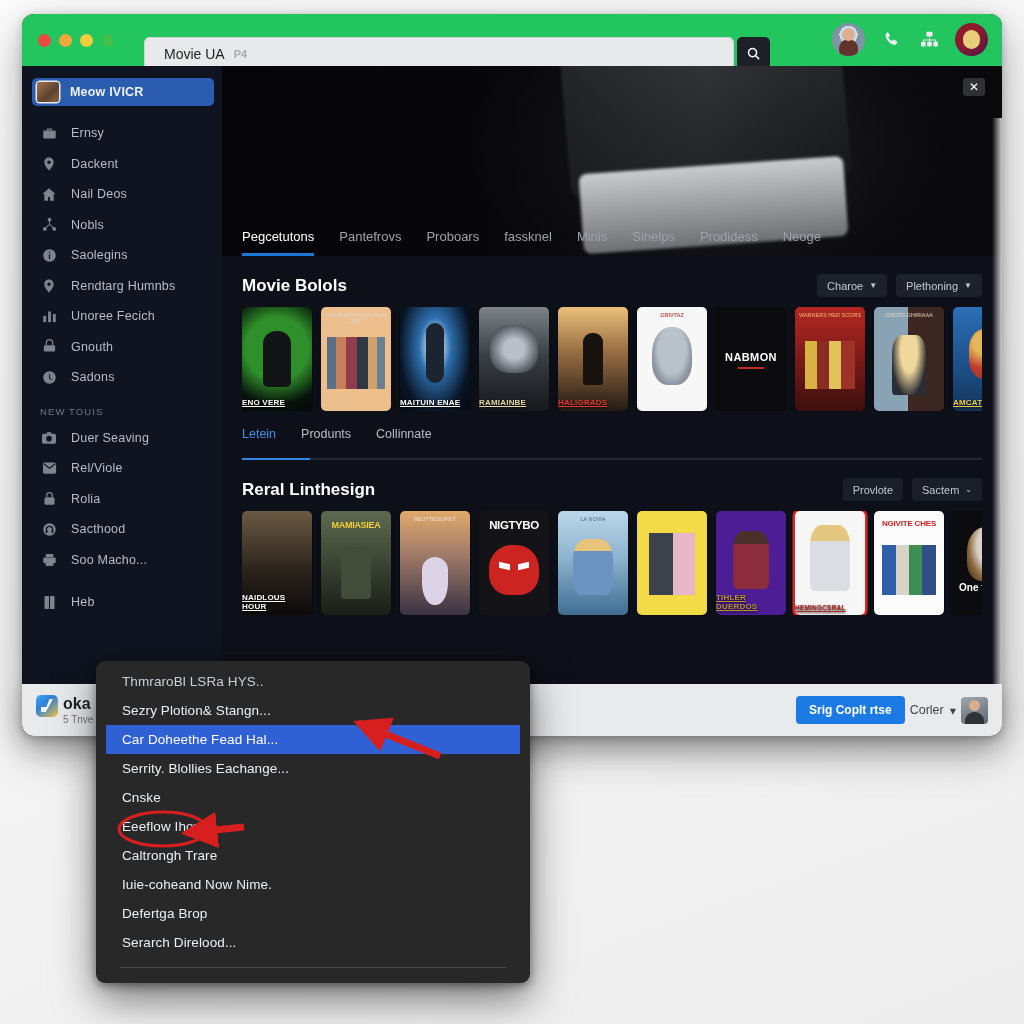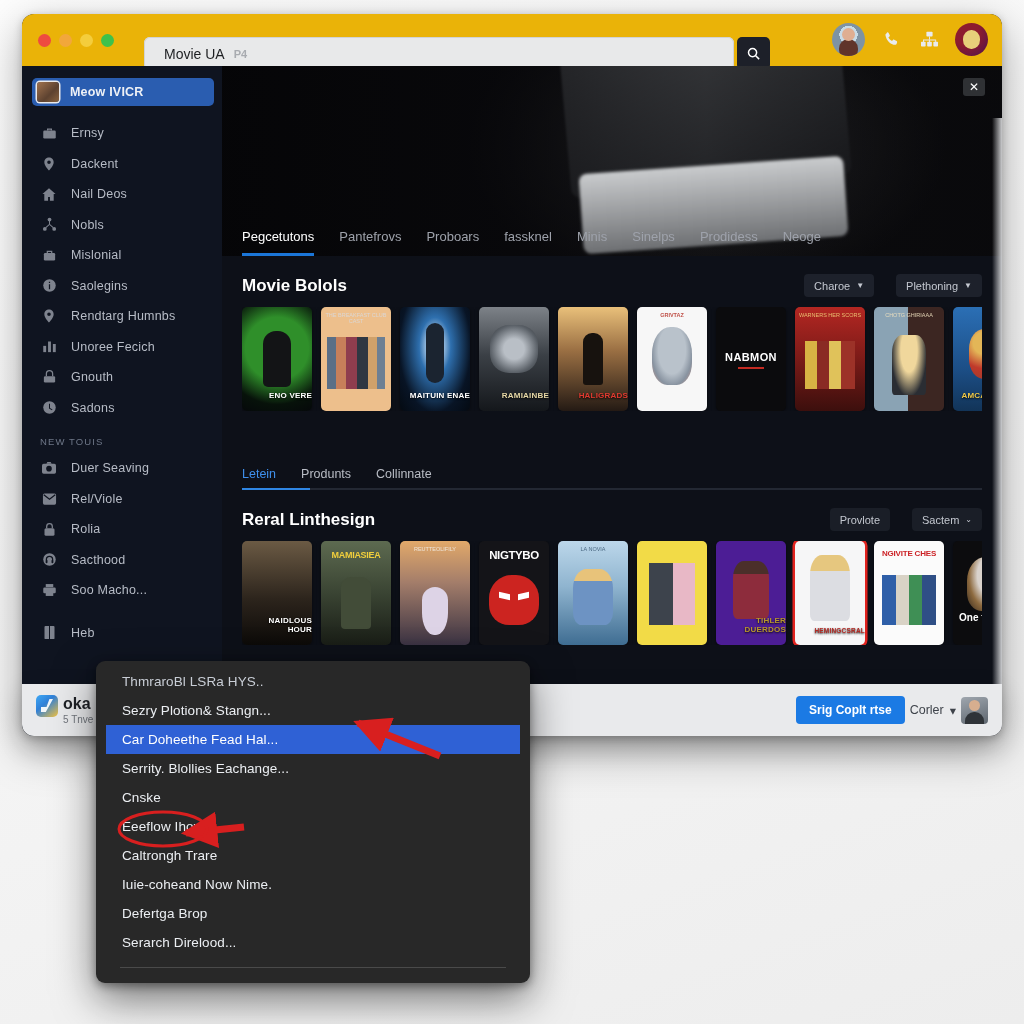--- a/index.html
+++ b/index.html
@@ -13,21 +13,21 @@
     background:linear-gradient(160deg,#fdfdfd 0%,#f4f4f4 55%,#ededed 100%);}
 
   
   #window{
     position:absolute;left:22px;top:14px;width:980px;height:722px;
     background:#12161f;border-radius:12px;overflow:hidden;
     box-shadow:0 14px 44px rgba(0,0,0,.34),0 2px 8px rgba(0,0,0,.22);
   }
 
   
-  .titlebar{position:relative;height:52px;background:#eab308;display:flex;align-items:center;}
+  .titlebar{position:relative;height:52px;background:#22c55e;display:flex;align-items:center;}
   .lights{display:flex;gap:8px;margin-left:16px;}
   .light{width:13px;height:13px;border-radius:50%;}
   .l-red{background:#ee4b40;}.l-yel{background:#f2a73b;}
   .l-yel2{background:#f4cd3c;}.l-grn{background:#3fc14b;}
   .addr{
     position:absolute;left:122px;top:23px;width:590px;height:33px;
     background:#e8e9ea;border-radius:6px;display:flex;align-items:center;
     box-shadow:inset 0 0 0 1px #d2d3d4;
   }
   .addr-text{margin-left:20px;font-size:14px;color:#1d1f22;}
@@ -104,41 +104,41 @@
     border-radius:3px;display:flex;align-items:center;justify-content:center;z-index:5;
     color:#fff;font-size:12px;font-weight:bold;}
   .htabs{position:absolute;left:20px;bottom:0;display:flex;gap:25px;z-index:4;}
   .htab{font-size:13px;color:#9ea2ab;padding-bottom:9px;}
   .htab.on{color:#ffffff;border-bottom:3px solid #1b76d8;}
 
   
   .sec{padding:0 20px;}
   .sechead{display:flex;align-items:center;margin:18px 0 10px 0;}
   .sectitle{font-size:17px;font-weight:bold;color:#fff;}
-  .secctrls{margin-left:auto;display:flex;gap:22px;}
+  .secctrls{margin-left:auto;display:flex;gap:9px;}
   .pill{height:23px;padding:0 10px;background:#1d212b;border-radius:4px;display:flex;
     align-items:center;font-size:11px;color:#c4c8d0;}
   .pill .cv{margin-left:6px;font-size:8px;}
   .pill.ghost{background:#1a1e27;}
 
   .rail{display:flex;gap:9px;overflow:hidden;}
   .card{width:70px;height:104px;border-radius:5px;flex:0 0 70px;overflow:hidden;
     position:relative;box-shadow:0 1px 4px rgba(0,0,0,.5);}
   .card.sel{box-shadow:0 0 0 2.5px #e2231f;}
-  .ct{position:absolute;left:0;right:0;bottom:11px;text-align:right;font-size:8px;
+  .ct{position:absolute;left:0;right:0;bottom:4px;text-align:left;font-size:8px;
     font-weight:bold;letter-spacing:.2px;color:#fff;
-    text-shadow:0 1px 2px rgba(0,0,0,.9);}
+    text-shadow:0 1px 2px rgba(0,0,0,.9);text-decoration:underline;}
   .ctop{position:absolute;left:0;right:0;top:5px;text-align:center;font-size:5.5px;
     color:#d9dade;opacity:.88;}
   .figure{position:absolute;left:50%;transform:translateX(-50%);}
 
   
   .tabstrip{margin:16px 20px 0 20px;}
   .tabrow{display:flex;gap:25px;}
-  .t2{font-size:12.5px;color:#b9bdc5;padding-bottom:7px;margin-top:40px;}
+  .t2{font-size:12.5px;color:#b9bdc5;padding-bottom:17px;}
   .t2.on{color:#3f90ec;}
   .tline{height:2px;background:#232833;position:relative;}
   .tline i{position:absolute;left:0;top:0;width:68px;height:2px;background:#2f86e3;}
 
   
   .botbar{position:absolute;left:22px;top:684px;width:980px;height:52px;
     background:#e9eaec;border-radius:0 0 12px 12px;display:flex;align-items:center;
     box-shadow:0 10px 26px rgba(0,0,0,.2);}
   .brand{margin-left:14px;display:flex;align-items:flex-start;}
   .blogo{width:22px;height:22px;border-radius:5px;flex:0 0 22px;
@@ -271,29 +271,20 @@
                 <circle cx="12" cy="4" r="3"></circle>
                 <circle cx="4.5" cy="19" r="3"></circle>
                 <circle cx="19.5" cy="19" r="3"></circle>
                 <path d="M11.2 6.5h1.6v6h-1.6z"></path>
                 <path d="M5.6 16.4 11.4 11l1 1.3-5.8 5.3zM18.4 16.4 12.6 11l-1 1.3 5.8 5.3z"></path>
               </svg>
           </span>
           <span class="lbl">Nobls</span>
         </div>
 
-        <div class="side-item">
-          <span class="gi">
-            <svg width="15" height="15" viewBox="0 0 24 24" fill="#c3c8d2">
-                <rect x="3" y="8" width="18" height="12" rx="2"></rect>
-                <path d="M8.5 8V5.5h7V8" stroke="#c3c8d2" stroke-width="2" fill="none"></path>
-              </svg>
-          </span>
-          <span class="lbl">Mislonial</span>
-        </div>
 
         <div class="side-item">
           <span class="gi">
             <svg width="15" height="15" viewBox="0 0 24 24" fill="#c3c8d2">
                 <circle cx="12" cy="12" r="10"></circle>
                 <path d="M11 6h2v2h-2zM11 10h2v8h-2z" fill="#0f1420"></path>
               </svg>
           </span>
           <span class="lbl">Saolegins</span>
         </div>

